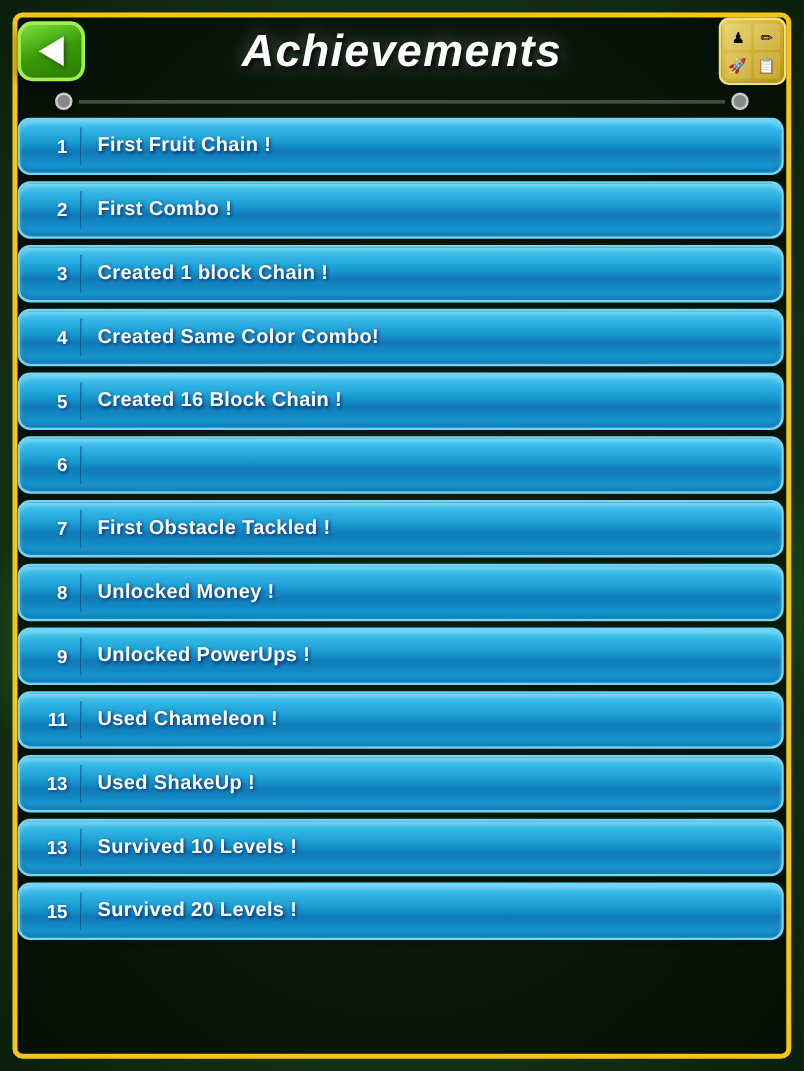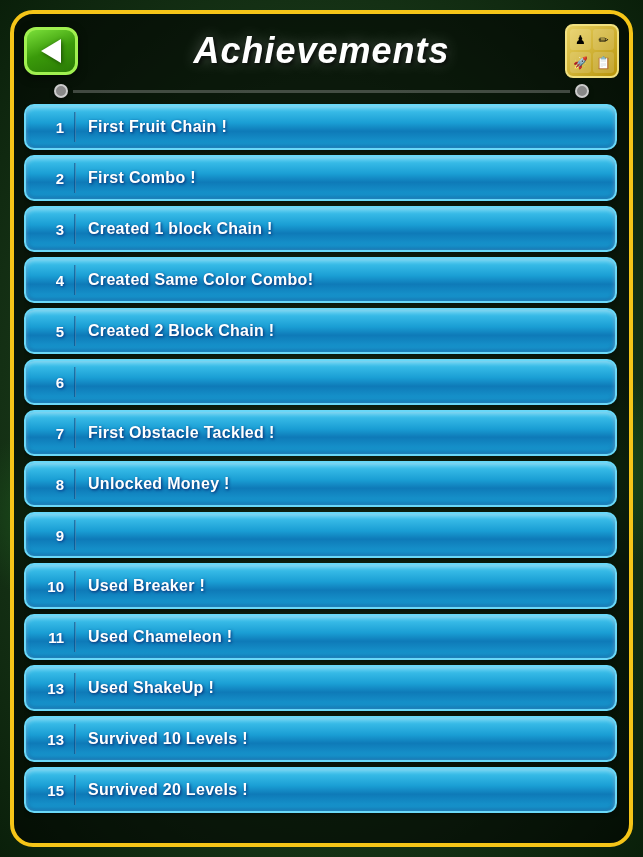--- a/index.html
+++ b/index.html
@@ -26,23 +26,23 @@
         radial-gradient(ellipse 80px 120px at 5% 60%, #1a4a1a 0%, transparent 70%),
         radial-gradient(ellipse 100px 140px at 95% 55%, #1a4a1a 0%, transparent 70%),
         radial-gradient(ellipse 60px 100px at 8% 80%, #0d2f0d 0%, transparent 70%),
         radial-gradient(ellipse 70px 110px at 92% 80%, #0d2f0d 0%, transparent 70%);
     }
 
     .container {
       position: absolute;
       inset: 10px;
       border: 4px solid #f5c518;
-      border-radius: 23px;
+      border-radius: 8px;
       background: rgba(0,0,0,0.55);
-      padding: 10px;
+      padding: 0;
       display: flex;
       flex-direction: column;
       gap: 0;
     }
 
     
     .top-bar {
       display: flex;
       align-items: center;
       justify-content: space-between;
@@ -248,44 +248,40 @@
         <span class="achievement-text">Created 1 block Chain !</span>
       </div>
       <div class="achievement-item">
         <span class="achievement-number">4</span>
         <div class="achievement-divider"></div>
         <span class="achievement-text">Created Same Color Combo!</span>
       </div>
       <div class="achievement-item">
         <span class="achievement-number">5</span>
         <div class="achievement-divider"></div>
-        <span class="achievement-text">Created 2 Block Chain !</span>
+        <span class="achievement-text">Created 16 Block Chain !</span>
       </div>
       <div class="achievement-item">
         <span class="achievement-number">6</span>
         <div class="achievement-divider"></div>
       </div>
       <div class="achievement-item">
         <span class="achievement-number">7</span>
         <div class="achievement-divider"></div>
         <span class="achievement-text">First Obstacle Tackled !</span>
       </div>
       <div class="achievement-item">
         <span class="achievement-number">8</span>
         <div class="achievement-divider"></div>
         <span class="achievement-text">Unlocked Money !</span>
       </div>
       <div class="achievement-item">
         <span class="achievement-number">9</span>
         <div class="achievement-divider"></div>
-      </div>
-      <div class="achievement-item">
-        <span class="achievement-number">10</span>
-        <div class="achievement-divider"></div>
-        <span class="achievement-text">Used Breaker !</span>
+        <span class="achievement-text">Unlocked PowerUps !</span>
       </div>
       <div class="achievement-item">
         <span class="achievement-number">11</span>
         <div class="achievement-divider"></div>
         <span class="achievement-text">Used Chameleon !</span>
       </div>
       <div class="achievement-item">
         <span class="achievement-number">13</span>
         <div class="achievement-divider"></div>
         <span class="achievement-text">Used ShakeUp !</span>

